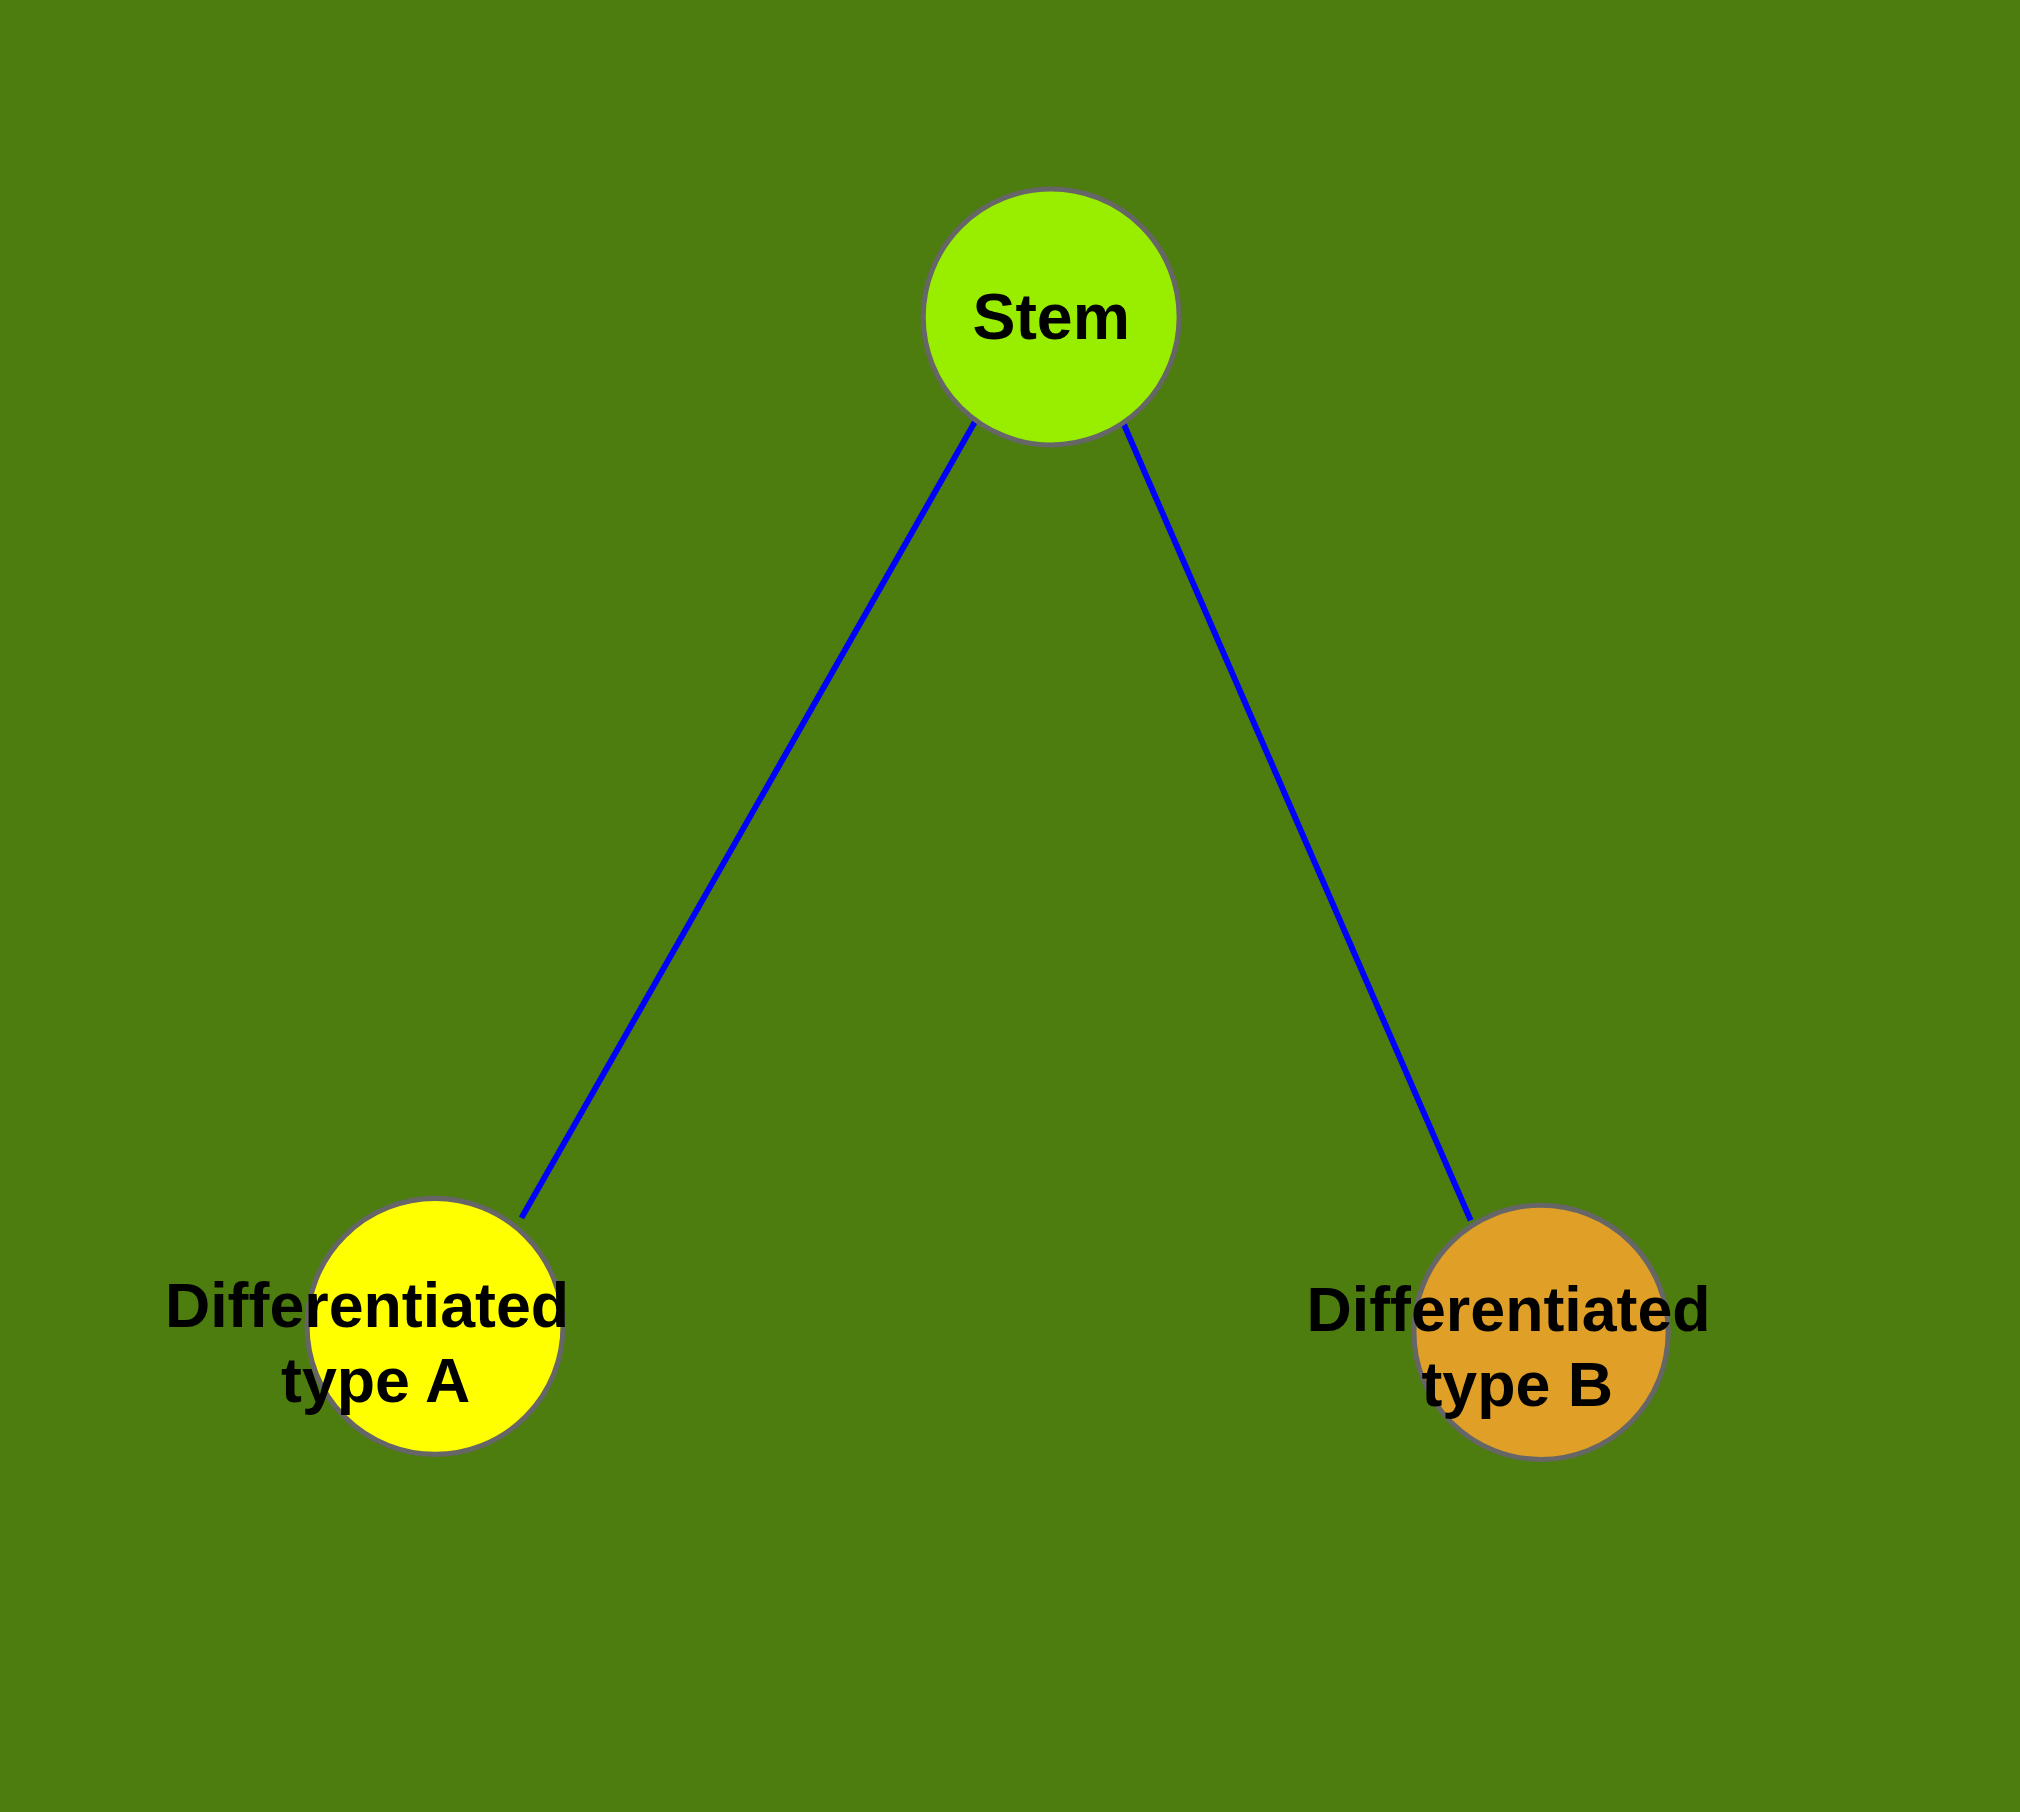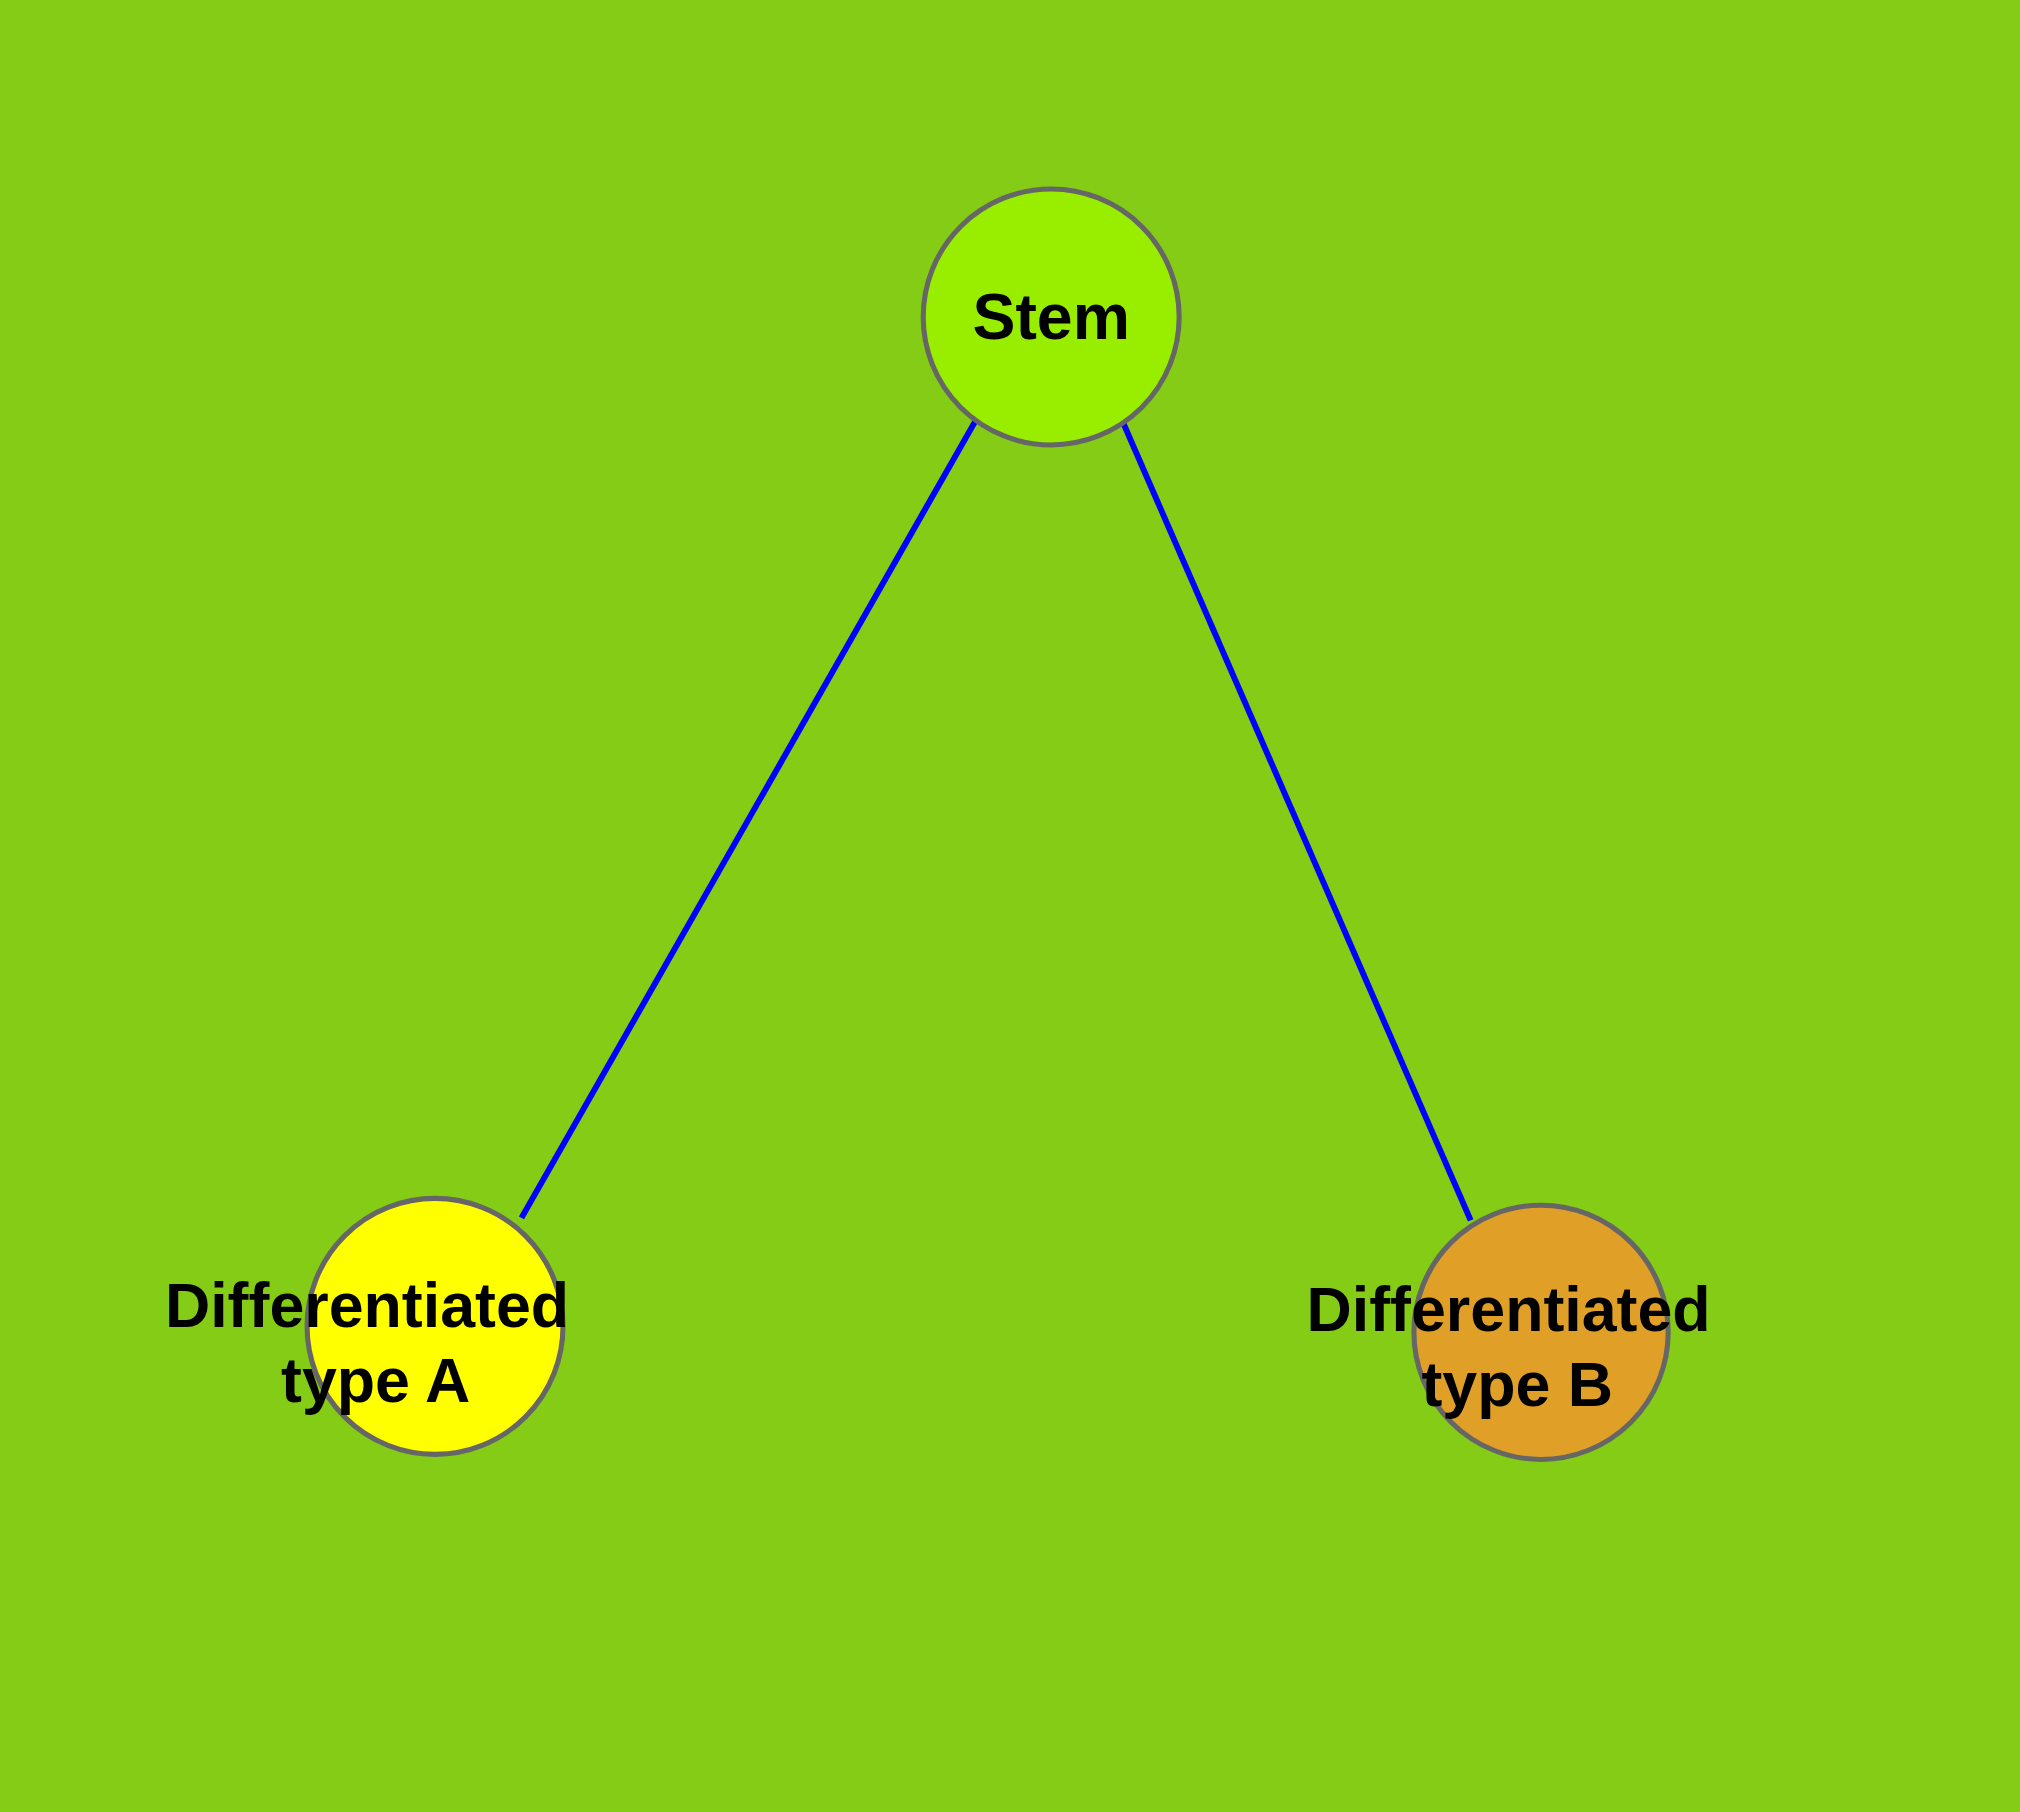--- a/index.html
+++ b/index.html
@@ -4,21 +4,21 @@
 <style>
   html, body {
     margin: 0;
     padding: 0;
     background: #ccccfa;
   }
   #canvas {
     position: relative;
     width: 2021px;
     height: 1812px;
-    background: #84cc16;
+    background: #4d7c0f;
     overflow: hidden;
     font-family: "Liberation Sans", sans-serif;
   }
   #graph-svg {
     position: absolute;
     left: 0;
     top: 0;
     width: 2021px;
     height: 1812px;
     display: block;

